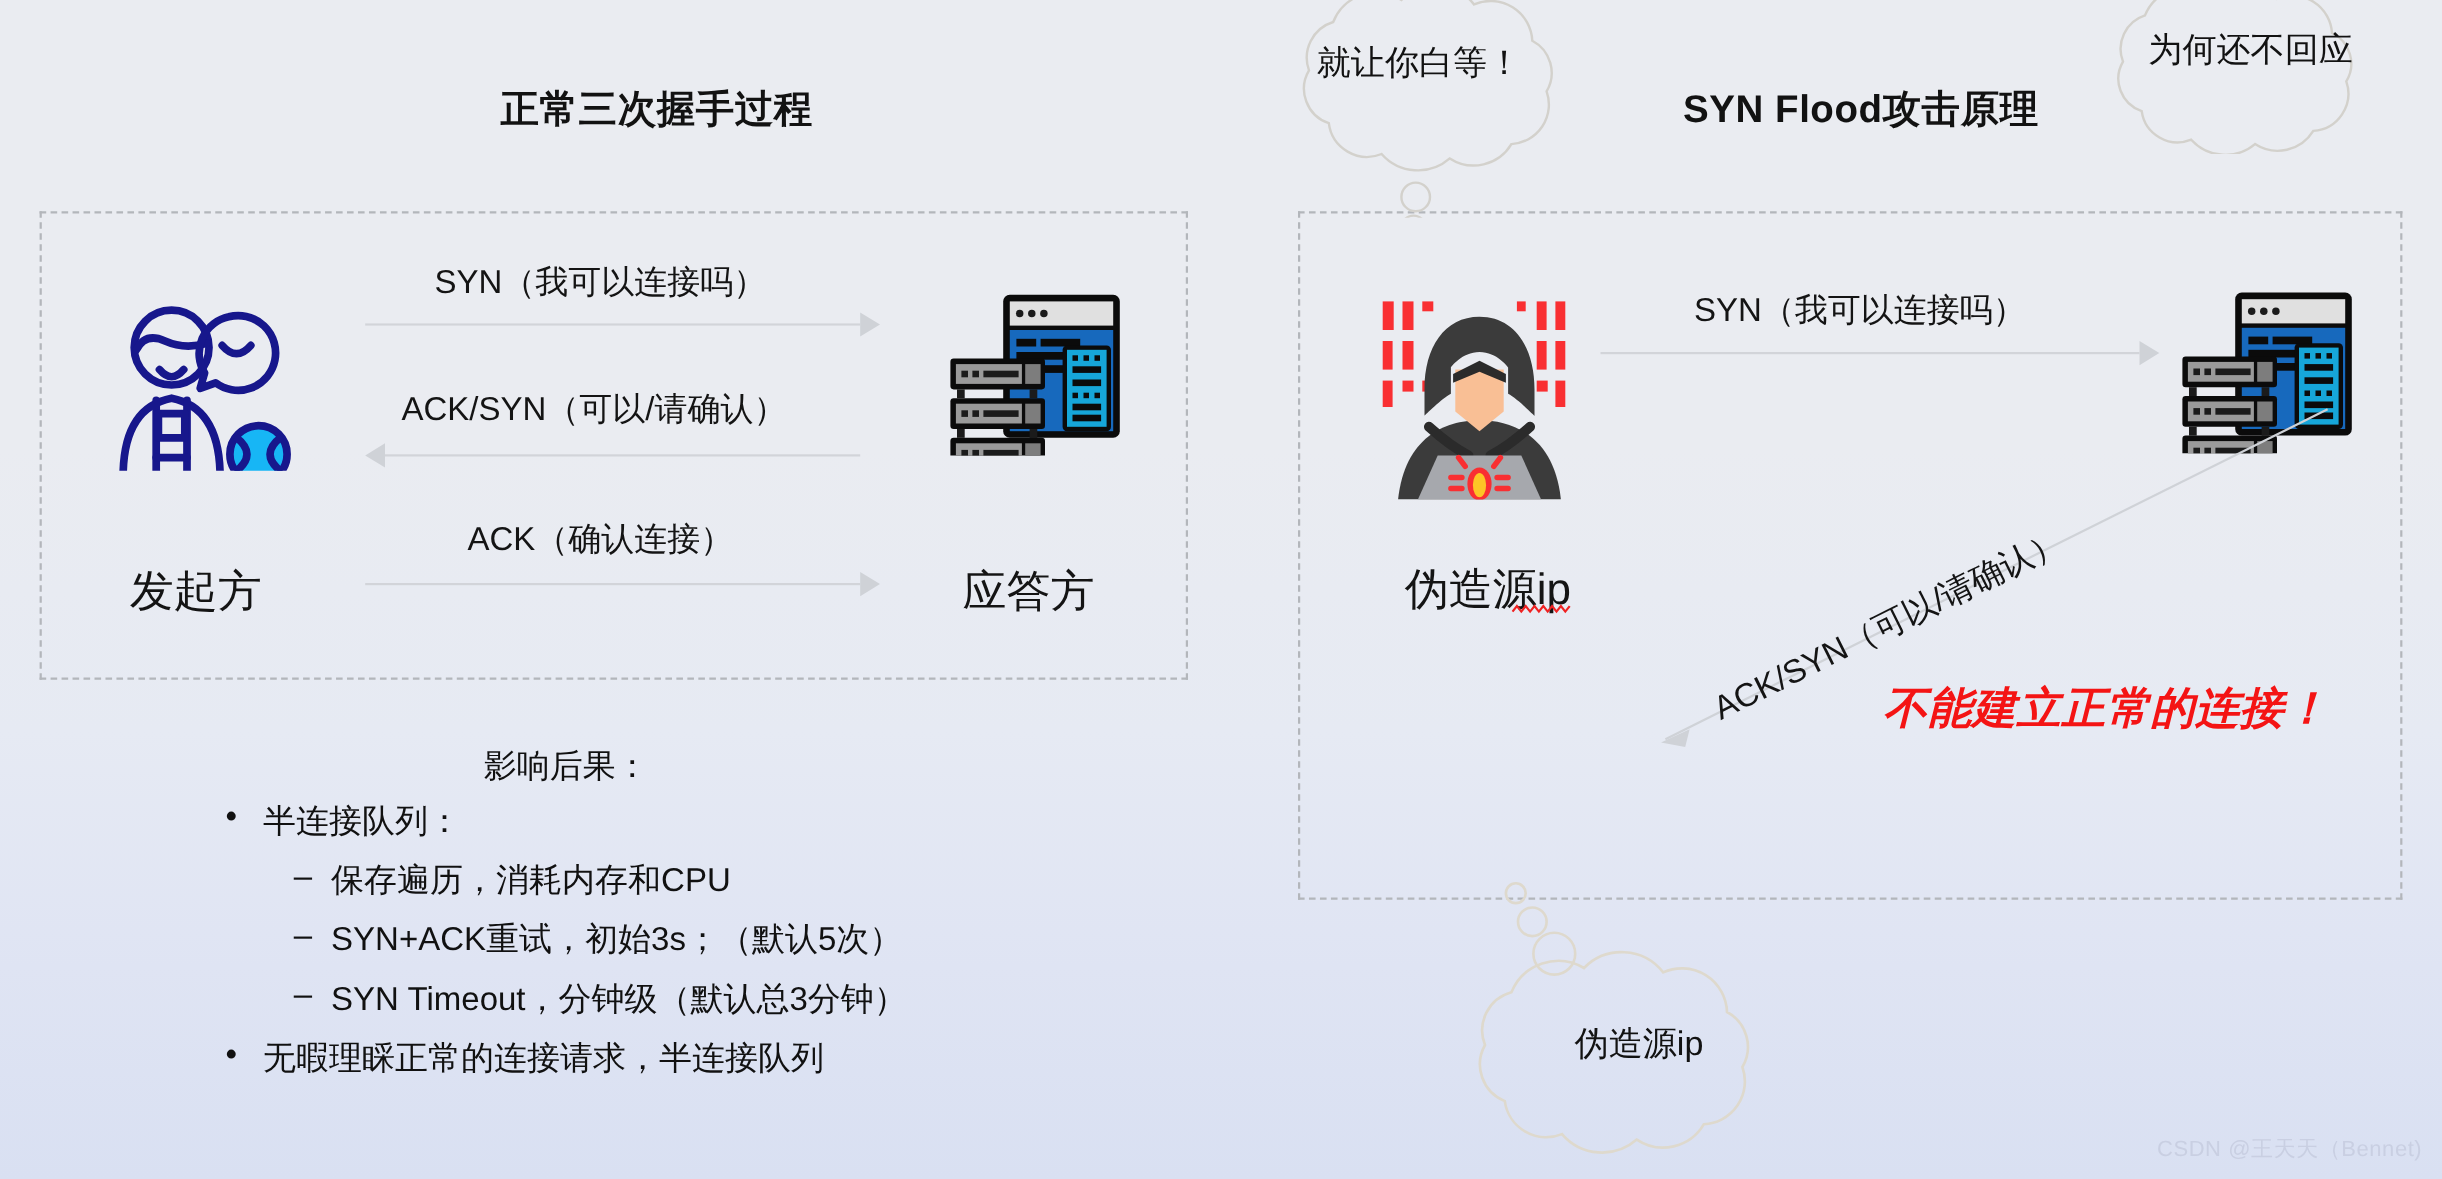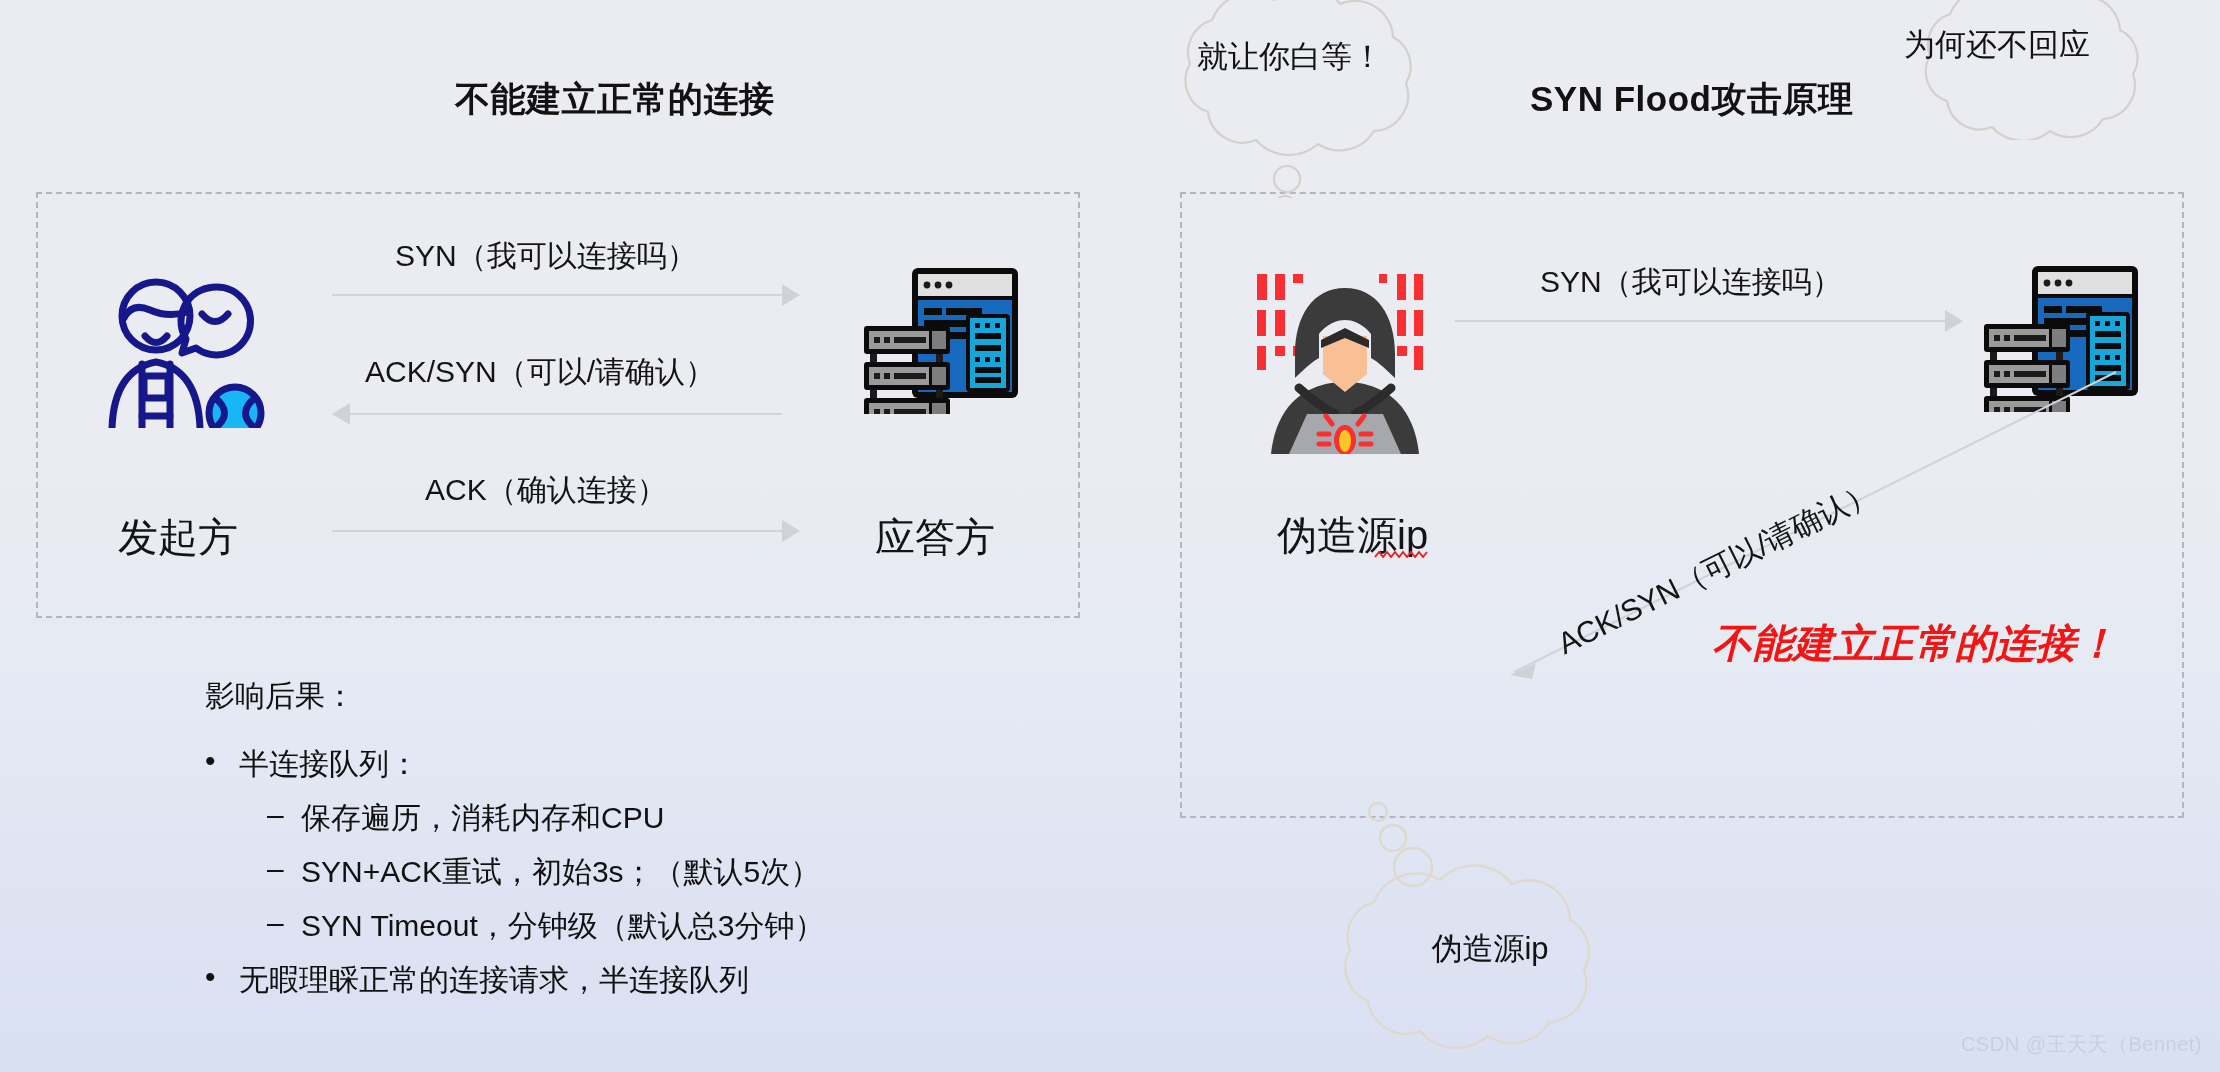--- a/index.html
+++ b/index.html
@@ -38,21 +38,21 @@
 
   .msg-label{
     position:absolute;font-size:30px;color:#141414;white-space:nowrap;
   }
   .node-label{
     position:absolute;font-size:40px;color:#141414;white-space:nowrap;
   }
 
   
   .bullets{position:absolute;color:#111;}
-  .b-head{font-size:30px;margin-bottom:27px;white-space:nowrap;}
+  .b-head{font-size:30px;margin-bottom:9px;white-space:nowrap;text-align:center;}
   .b-l1{font-size:30px;margin-bottom:13px;white-space:nowrap;display:flex;}
   .b-l1 .dot{width:34px;flex:0 0 34px;}
   .b-l2{font-size:30px;margin-bottom:13px;white-space:nowrap;display:flex;padding-left:62px;}
   .b-l2 .dash{width:34px;flex:0 0 34px;}
 
   
   .warn{
     position:absolute;color:#f41414;font-size:40px;font-weight:bold;
     font-style:italic;white-space:nowrap;letter-spacing:.5px;
   }
@@ -76,21 +76,21 @@
   .watermark{
     position:absolute;right:18px;bottom:14px;font-size:20px;color:#c9cfe2;
     white-space:nowrap;letter-spacing:.5px;
   }
 </style>
 </head>
 <body>
 
 <div class="stage">
 
-  <div class="panel-title abs" style="left:455px;top:76px;">不能建立正常的连接</div>
+  <div class="panel-title abs" style="left:455px;top:76px;">正常三次握手过程</div>
 
   <div class="dashed-box" style="left:36px;top:192px;width:1040px;height:422px;"></div>
 
   <div class="abs" style="left:98px;top:268px;width:180px;height:160px;">
     <svg width="180" height="160" viewBox="0 0 180 160">
       <g fill="none" stroke="#17178c" stroke-width="7" stroke-linecap="round" stroke-linejoin="round">
 
         <circle cx="58" cy="48" r="34"></circle>
 
         <path d="M26 50 q8 -16 26 -8 q18 8 38 2"></path>
@@ -342,21 +342,21 @@
   </div>
   <div class="cloud-txt" style="left:1155px;top:36px;width:270px;">就让你白等！</div>
 
   <div class="abs" style="left:1900px;top:-40px;width:330px;height:180px;overflow:hidden;">
     <svg width="330" height="180" viewBox="0 0 330 180">
       <g fill="none" stroke="#d3d1cc" stroke-width="2.2">
         <path d="M30 96 a32 32 0 0 1 20 -42 a40 40 0 0 1 58 -19 a42 42 0 0 1 62 4 a36 36 0 0 1 50 31 a31 31 0 0 1 13 44 a34 34 0 0 1 -30 45 a38 38 0 0 1 -53 12 a42 42 0 0 1 -58 -4 a33 33 0 0 1 -45 -26 a31 31 0 0 1 -17 -45 z"></path>
       </g>
     </svg>
   </div>
-  <div class="cloud-txt" style="left:1877px;top:24px;width:240px;">为何还不回应</div>
+  <div class="cloud-txt" style="left:1926px;top:24px;width:240px;">为何还不回应</div>
 
   <div class="abs" style="left:1300px;top:790px;width:380px;height:280px;">
     <svg width="380" height="280" viewBox="0 0 380 280">
       <g fill="none" stroke="#ded9cd" stroke-width="2.4">
         <circle cx="78" cy="22" r="9"></circle>
         <circle cx="93" cy="48" r="13"></circle>
         <circle cx="113" cy="77" r="19"></circle>
         <path d="M50 160 a36 36 0 0 1 24 -48 a46 46 0 0 1 66 -22 a48 48 0 0 1 72 4 a41 41 0 0 1 58 36 a36 36 0 0 1 14 50 a39 39 0 0 1 -35 52 a43 43 0 0 1 -61 14 a48 48 0 0 1 -68 -5 a38 38 0 0 1 -52 -30 a36 36 0 0 1 -18 -51 z"></path>
       </g>
     </svg>

